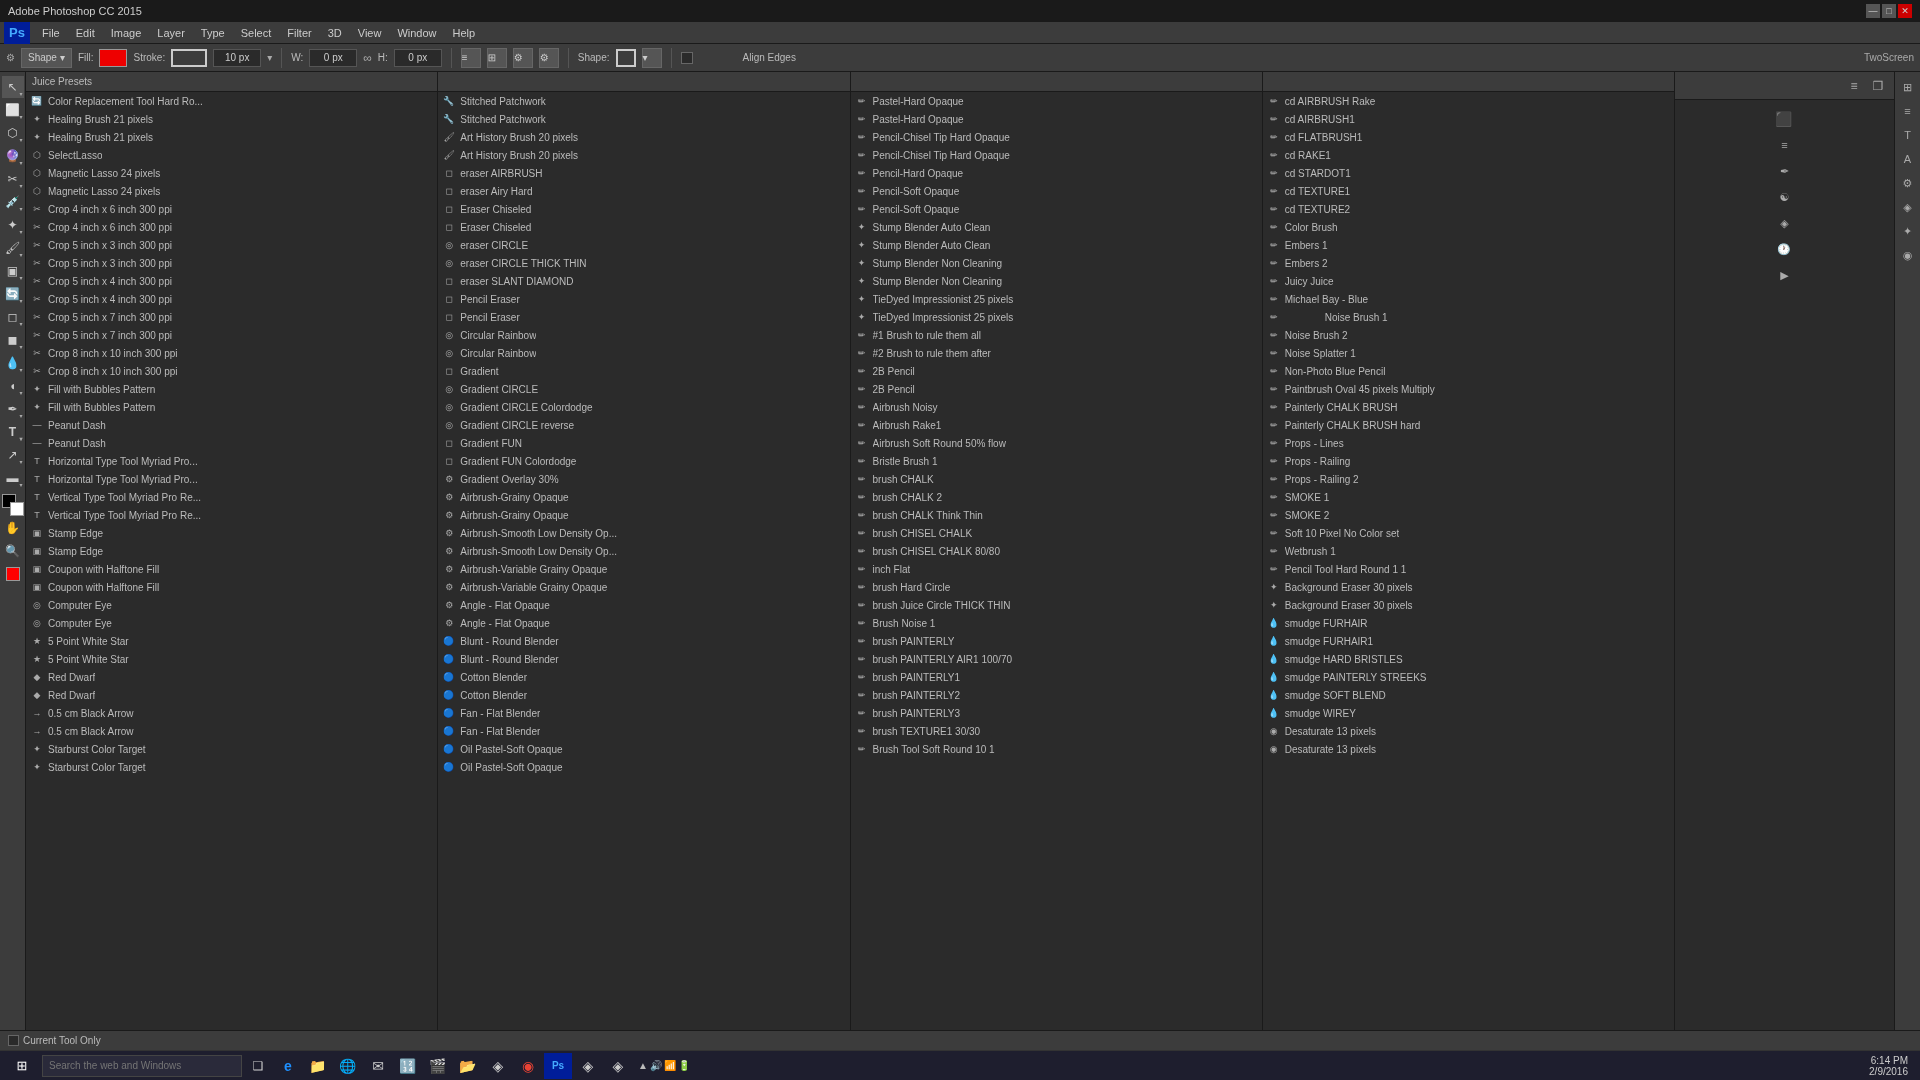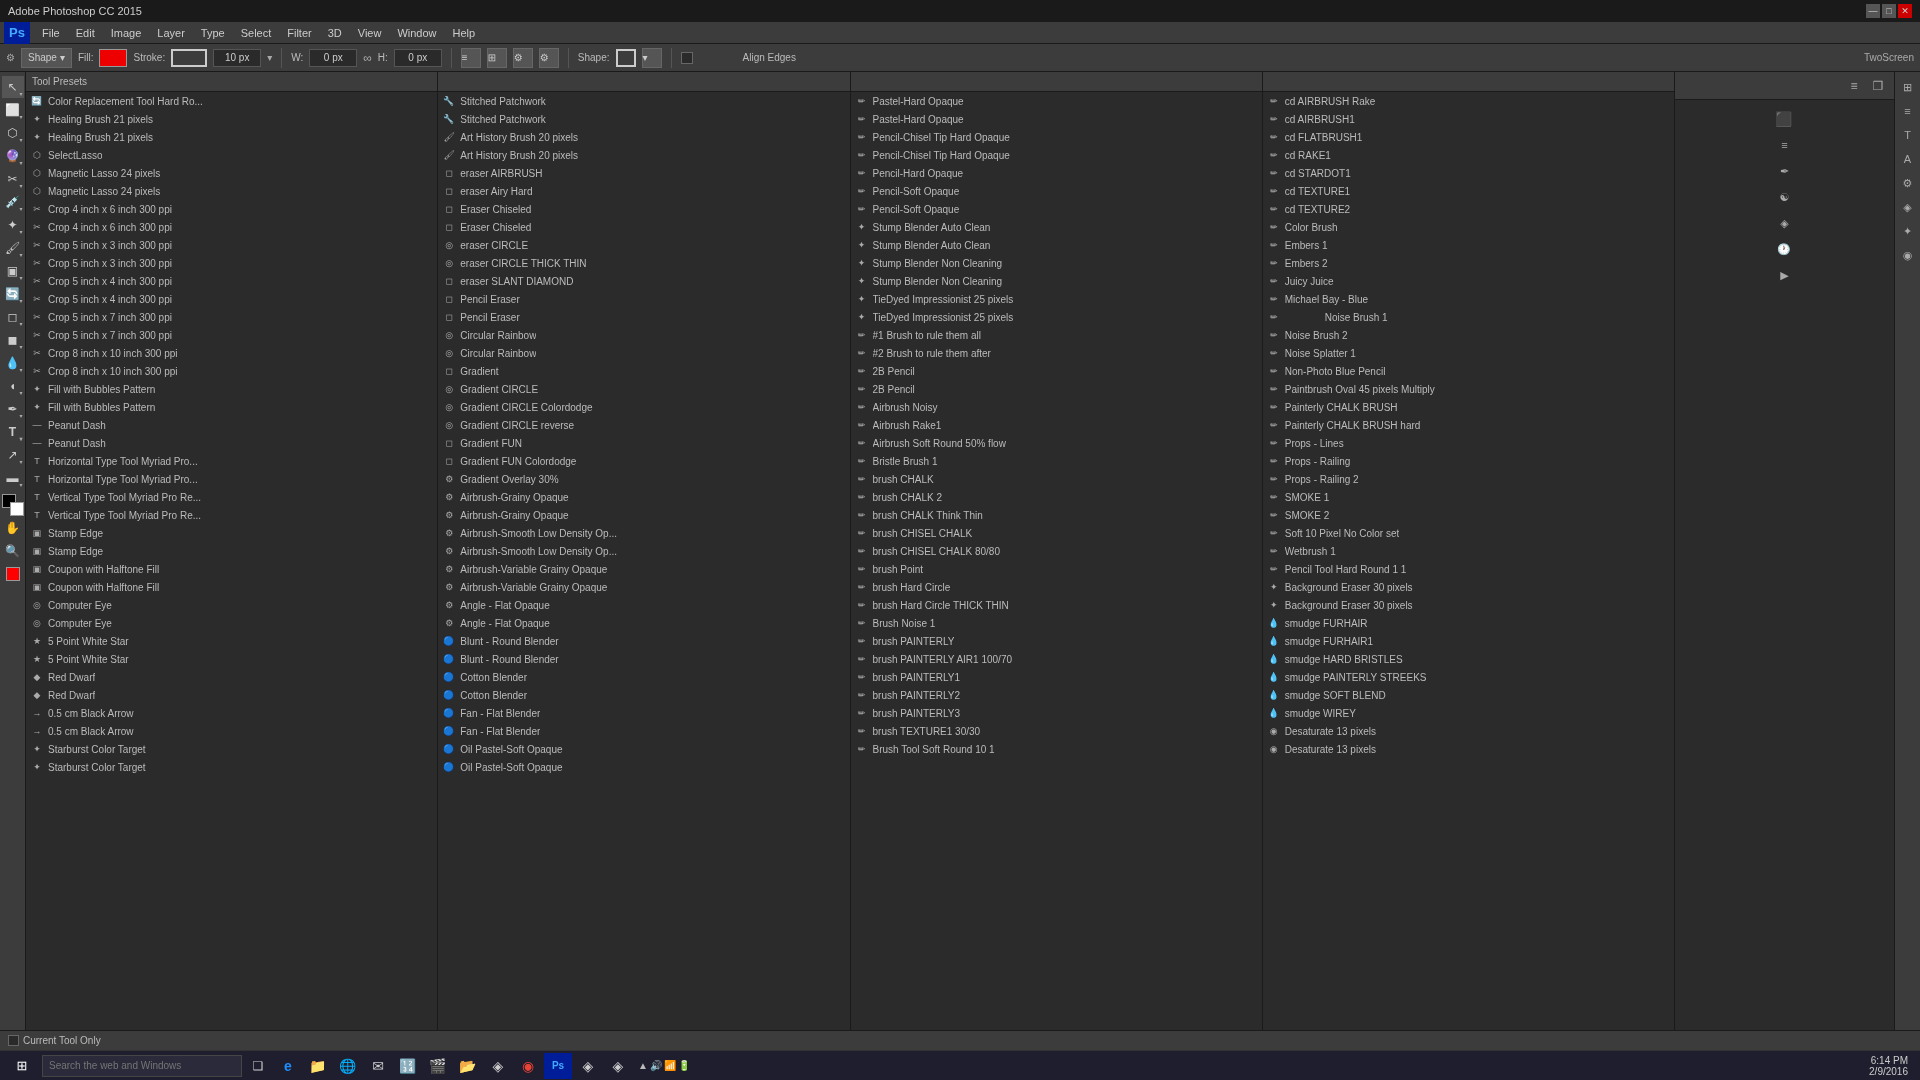--- a/index.html
+++ b/index.html
@@ -409,21 +409,21 @@
     </div>
     <div class="tool-btn" title="Hand">✋</div>
     <div class="tool-btn" title="Zoom">🔍</div>
 
     <div style="width:14px;height:14px;background:red;margin-top:4px;border:1px solid #999;"></div>
   </div>
 
   <div id="center-columns">
 
     <div class="preset-column">
-      <div class="panel-header">Tool Presets</div>
+      <div class="panel-header">Juice Presets</div>
       <div class="preset-list" id="col1-list">
           <div class="preset-item">
             <span class="preset-icon">🔄</span>
             <span style="overflow:hidden;text-overflow:ellipsis;">Color Replacement Tool Hard Ro...</span>
           </div>
           <div class="preset-item">
             <span class="preset-icon">✦</span>
             <span style="overflow:hidden;text-overflow:ellipsis;">Healing Brush 21 pixels</span>
           </div>
           <div class="preset-item">
@@ -833,29 +833,29 @@
           <div class="preset-item">
             <span class="preset-icon">✏</span>
             <span style="overflow:hidden;text-overflow:ellipsis;">brush CHISEL CHALK</span>
           </div>
           <div class="preset-item">
             <span class="preset-icon">✏</span>
             <span style="overflow:hidden;text-overflow:ellipsis;">brush CHISEL CHALK 80/80</span>
           </div>
           <div class="preset-item">
             <span class="preset-icon">✏</span>
-            <span style="overflow:hidden;text-overflow:ellipsis;">brush Point</span>
+            <span style="overflow:hidden;text-overflow:ellipsis;">inch Flat</span>
           </div>
           <div class="preset-item">
             <span class="preset-icon">✏</span>
             <span style="overflow:hidden;text-overflow:ellipsis;">brush Hard Circle</span>
           </div>
           <div class="preset-item">
             <span class="preset-icon">✏</span>
-            <span style="overflow:hidden;text-overflow:ellipsis;">brush Hard Circle THICK THIN</span>
+            <span style="overflow:hidden;text-overflow:ellipsis;">brush Juice Circle THICK THIN</span>
           </div>
           <div class="preset-item">
             <span class="preset-icon">✏</span>
             <span style="overflow:hidden;text-overflow:ellipsis;">Brush Noise 1</span>
           </div>
           <div class="preset-item">
             <span class="preset-icon">✏</span>
             <span style="overflow:hidden;text-overflow:ellipsis;">brush PAINTERLY</span>
           </div>
           <div class="preset-item">

